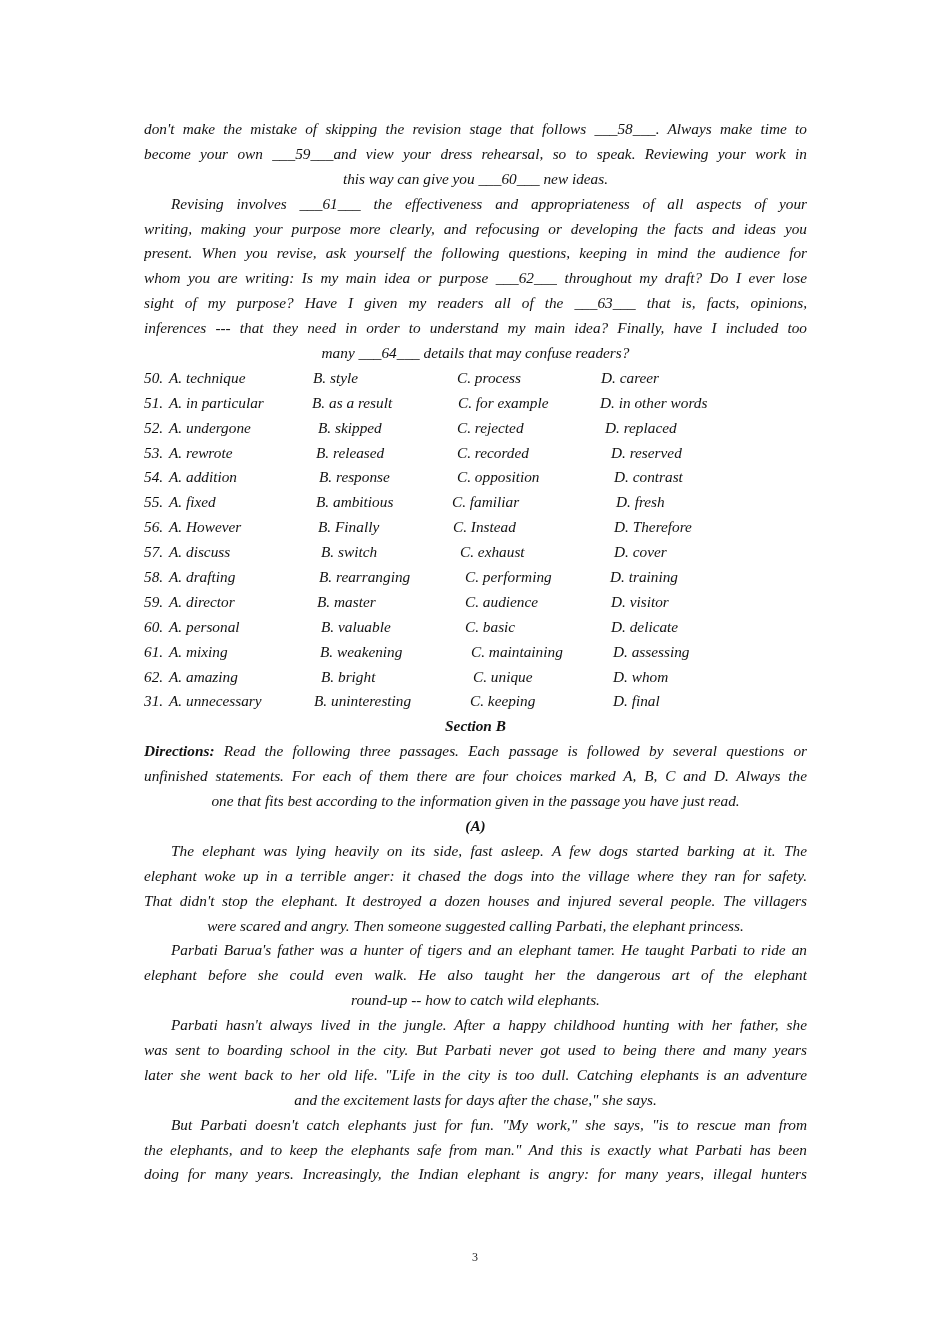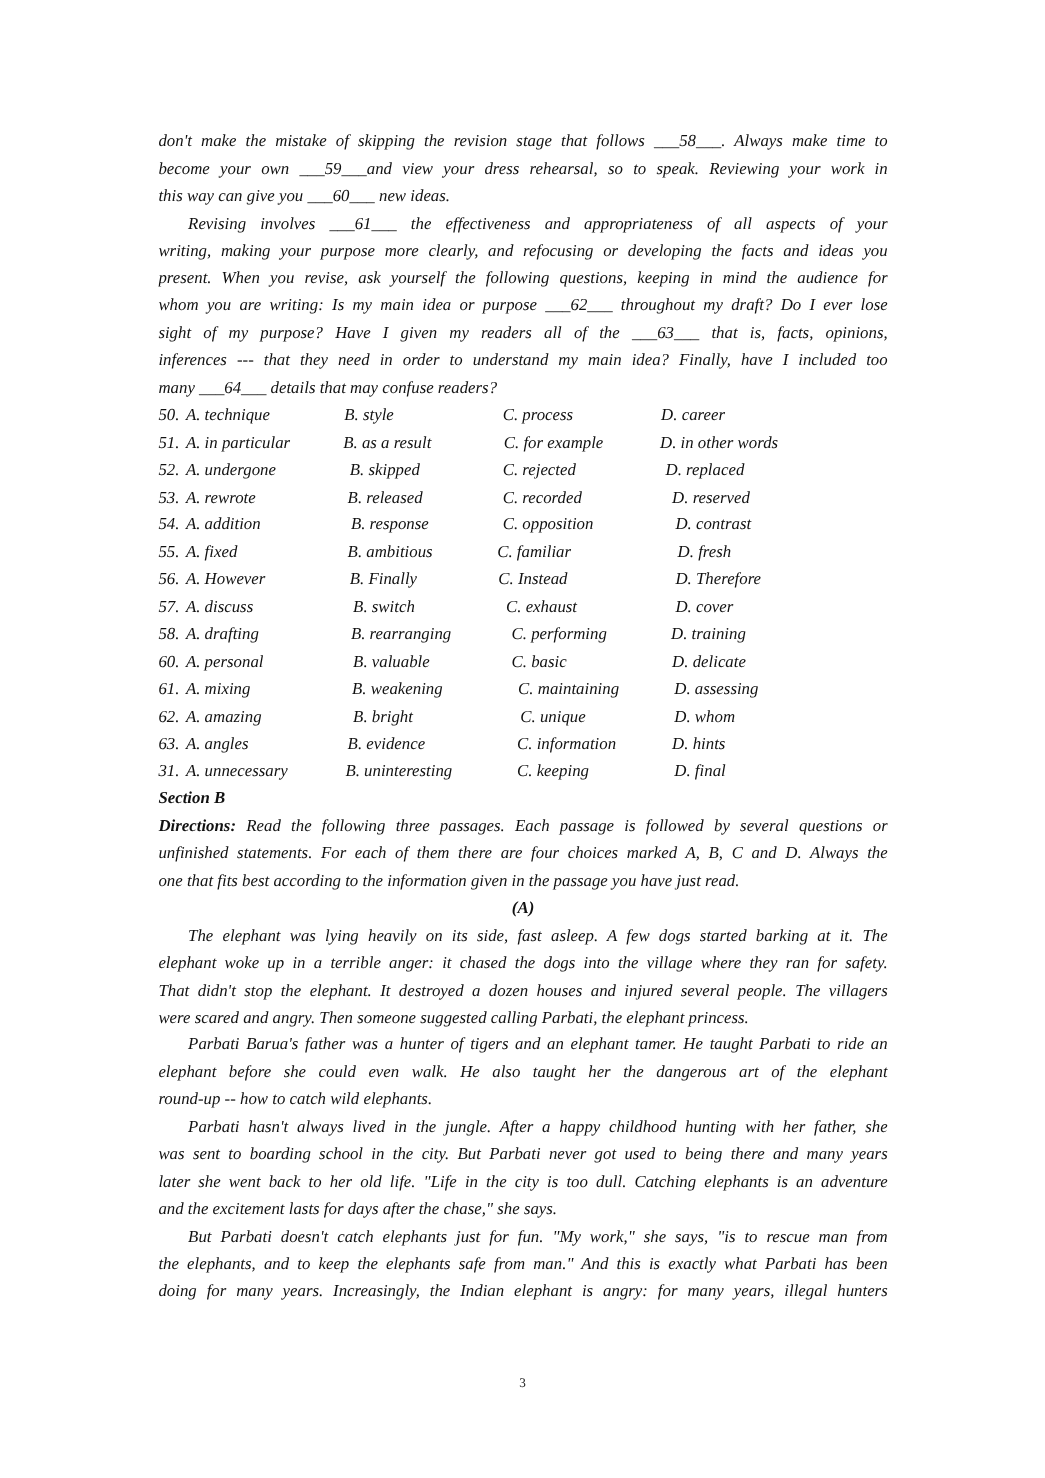--- a/index.html
+++ b/index.html
@@ -20,20 +20,21 @@
       position: absolute;
       left: 144px;
       top: 117px;
       width: 663px;
       font-style: italic;
     }
     .line {
       height: 24.9px;
       line-height: 24.9px;
       white-space: nowrap;
+      text-align: center;
     }
     .just {
       text-align: justify;
       text-align-last: justify;
       white-space: normal;
       overflow: hidden;
     }
     .indent-sm { padding-left: 27px; }
     .opt-row {
       position: relative;
@@ -130,46 +131,46 @@
       <span style="left:470px">D. cover</span>
     </div>
     <div class="opt-row">
       <span style="left:0">58.</span>
       <span style="left:25px">A. drafting</span>
       <span style="left:175px">B. rearranging</span>
       <span style="left:321px">C. performing</span>
       <span style="left:466px">D. training</span>
     </div>
     <div class="opt-row">
+      <span style="left:0">59.</span>
+      <span style="left:25px">A. director</span>
+      <span style="left:173px">B. master</span>
+      <span style="left:321px">C. audience</span>
+      <span style="left:467px">D. visitor</span>
+    </div>
+    <div class="opt-row">
       <span style="left:0">60.</span>
       <span style="left:25px">A. personal</span>
       <span style="left:177px">B. valuable</span>
       <span style="left:321px">C. basic</span>
       <span style="left:467px">D. delicate</span>
     </div>
     <div class="opt-row">
       <span style="left:0">61.</span>
       <span style="left:25px">A. mixing</span>
       <span style="left:176px">B. weakening</span>
       <span style="left:327px">C. maintaining</span>
       <span style="left:469px">D. assessing</span>
     </div>
     <div class="opt-row">
       <span style="left:0">62.</span>
       <span style="left:25px">A. amazing</span>
       <span style="left:177px">B. bright</span>
       <span style="left:329px">C. unique</span>
       <span style="left:469px">D. whom</span>
-    </div>
-    <div class="opt-row">
-      <span style="left:0">63.</span>
-      <span style="left:25px">A. angles</span>
-      <span style="left:172px">B. evidence</span>
-      <span style="left:326px">C. information</span>
-      <span style="left:467px">D. hints</span>
     </div>
     <div class="opt-row">
       <span style="left:0">31.</span>
       <span style="left:25px">A. unnecessary</span>
       <span style="left:170px">B. uninteresting</span>
       <span style="left:326px">C. keeping</span>
       <span style="left:469px">D. final</span>
     </div>
   </div>
 

